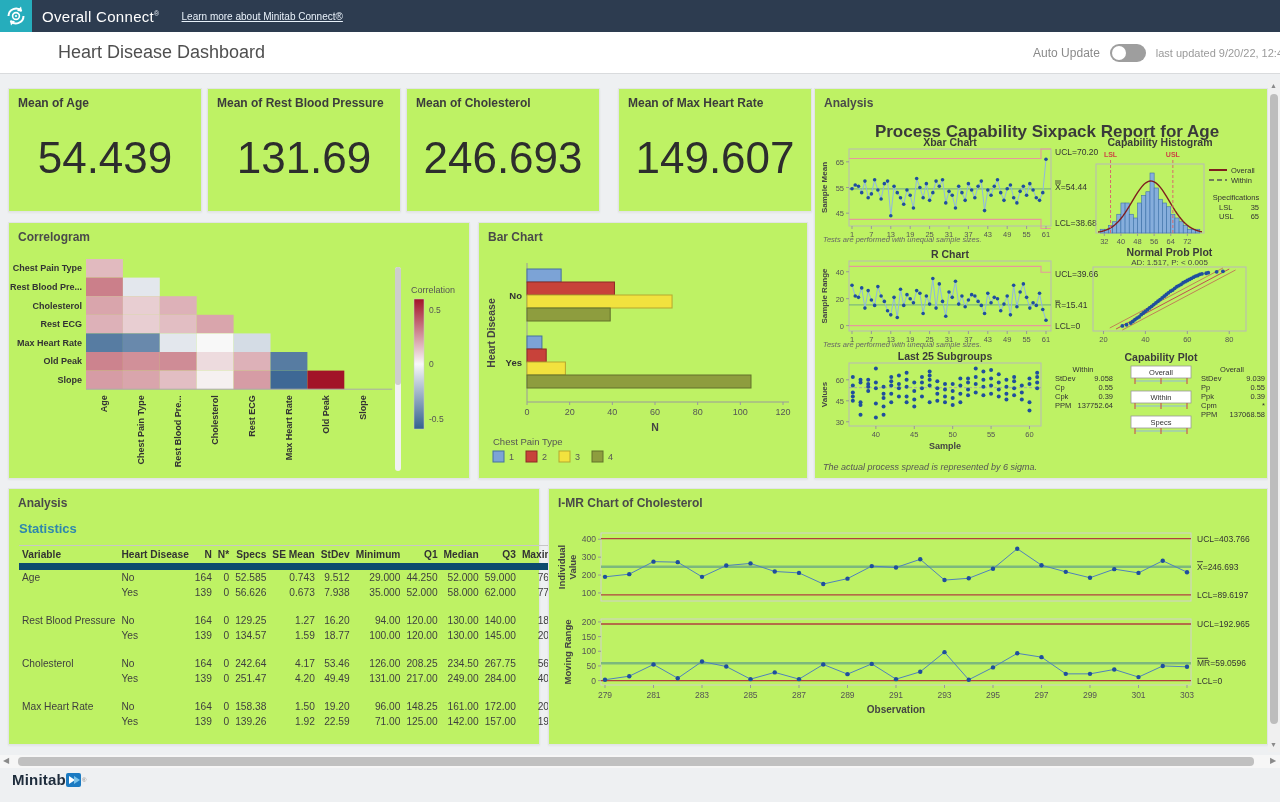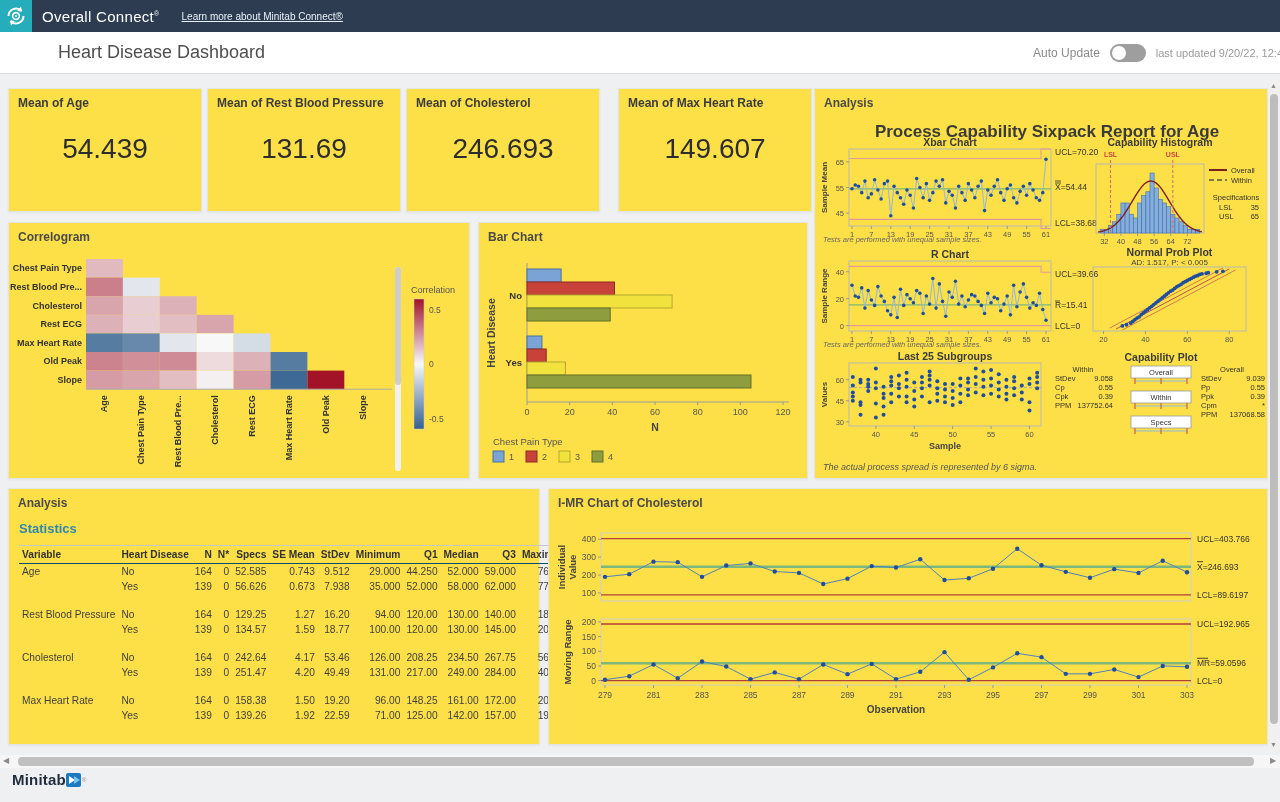--- a/index.html
+++ b/index.html
@@ -11,28 +11,28 @@
   .brand sup{font-size:7px;color:#e8eef5;}
   .nav-link{color:#e8f1fa;font-size:10px;margin-left:22px;text-decoration:underline;cursor:pointer;}
   .header{position:absolute;left:0;top:32px;width:1280px;height:41px;background:#fff;border-bottom:1px solid #d9dbdd;
           display:flex;align-items:center;padding-left:44px;}
   .page-title{font-size:18px;color:#4f4f4f;margin-left:14px;}
   .header-right{margin-left:auto;margin-right:0;display:flex;align-items:center;gap:10px;}
   .auto-update{font-size:12px;color:#8a8a8a;}
   .toggle{width:36px;height:18px;border-radius:9px;background:#9e9e9e;position:relative;cursor:pointer;}
   .toggle .knob{position:absolute;left:2px;top:2px;width:14px;height:14px;border-radius:50%;background:#fff;}
   .last-updated{font-size:11px;color:#9a9a9a;}
-  .panel{position:absolute;background:#fde047;border:1px solid #e2e4e6;box-shadow:0 1px 2px rgba(0,0,0,.05);}
+  .panel{position:absolute;background:#bef264;border:1px solid #e2e4e6;box-shadow:0 1px 2px rgba(0,0,0,.05);}
   .panel-title{position:absolute;left:9px;top:7px;font-size:12px;font-weight:bold;color:#4a4a4a;}
   .kpi-title{position:absolute;left:9px;top:7px;font-size:12px;font-weight:bold;color:#3c3c3c;}
-  .kpi-value{position:absolute;left:0;right:0;top:44px;text-align:center;font-size:28px;font-weight:300;color:#2d2d2d;}
+  .kpi-value{position:absolute;left:0;right:0;top:44px;text-align:center;font-size:44px;font-weight:300;color:#2d2d2d;}
   .subtitle{position:absolute;left:10px;top:32px;font-size:13px;font-weight:bold;color:#2f87ad;}
   svg{display:block;font-family:"Liberation Sans",sans-serif;}
   .stats-table{position:absolute;left:10px;top:56px;width:510px;border-collapse:collapse;font-size:10.2px;color:#3f3f3f;}
-  .stats-table th{font-weight:bold;color:#333;border-top:1px solid #c7c7c7;border-bottom:1px solid #0c4a6e;padding:3px 3px;white-space:nowrap;}
+  .stats-table th{font-weight:bold;color:#333;border-top:1px solid #c7c7c7;border-bottom:7px solid #0c4a6e;padding:3px 3px;white-space:nowrap;}
   .stats-table td{padding:2px 3px;white-space:nowrap;}
   .stats-table .l{text-align:left;} .stats-table .r{text-align:right;}
   .stats-table tr.spacer td{height:9px;}
   .footer-hscroll{position:absolute;left:0;top:755px;width:1280px;height:13px;background:#f6f6f6;}
   .footer-hscroll .thumb{position:absolute;left:18px;top:2px;width:1236px;height:9px;background:#c0c0c0;border-radius:4px;}
   .hs-arrow{position:absolute;top:1px;font-size:8px;color:#8a8a8a;cursor:pointer;}
   .footer-logo{position:absolute;left:12px;top:771px;display:flex;align-items:center;}
   .footer-brand{font-size:15px;font-weight:bold;color:#1e2c3c;letter-spacing:.2px;}
   .footer-logo sup{font-size:6px;color:#888;}
   .vscroll{position:absolute;left:1268px;top:80px;width:12px;height:672px;background:#f0f0f0;}

